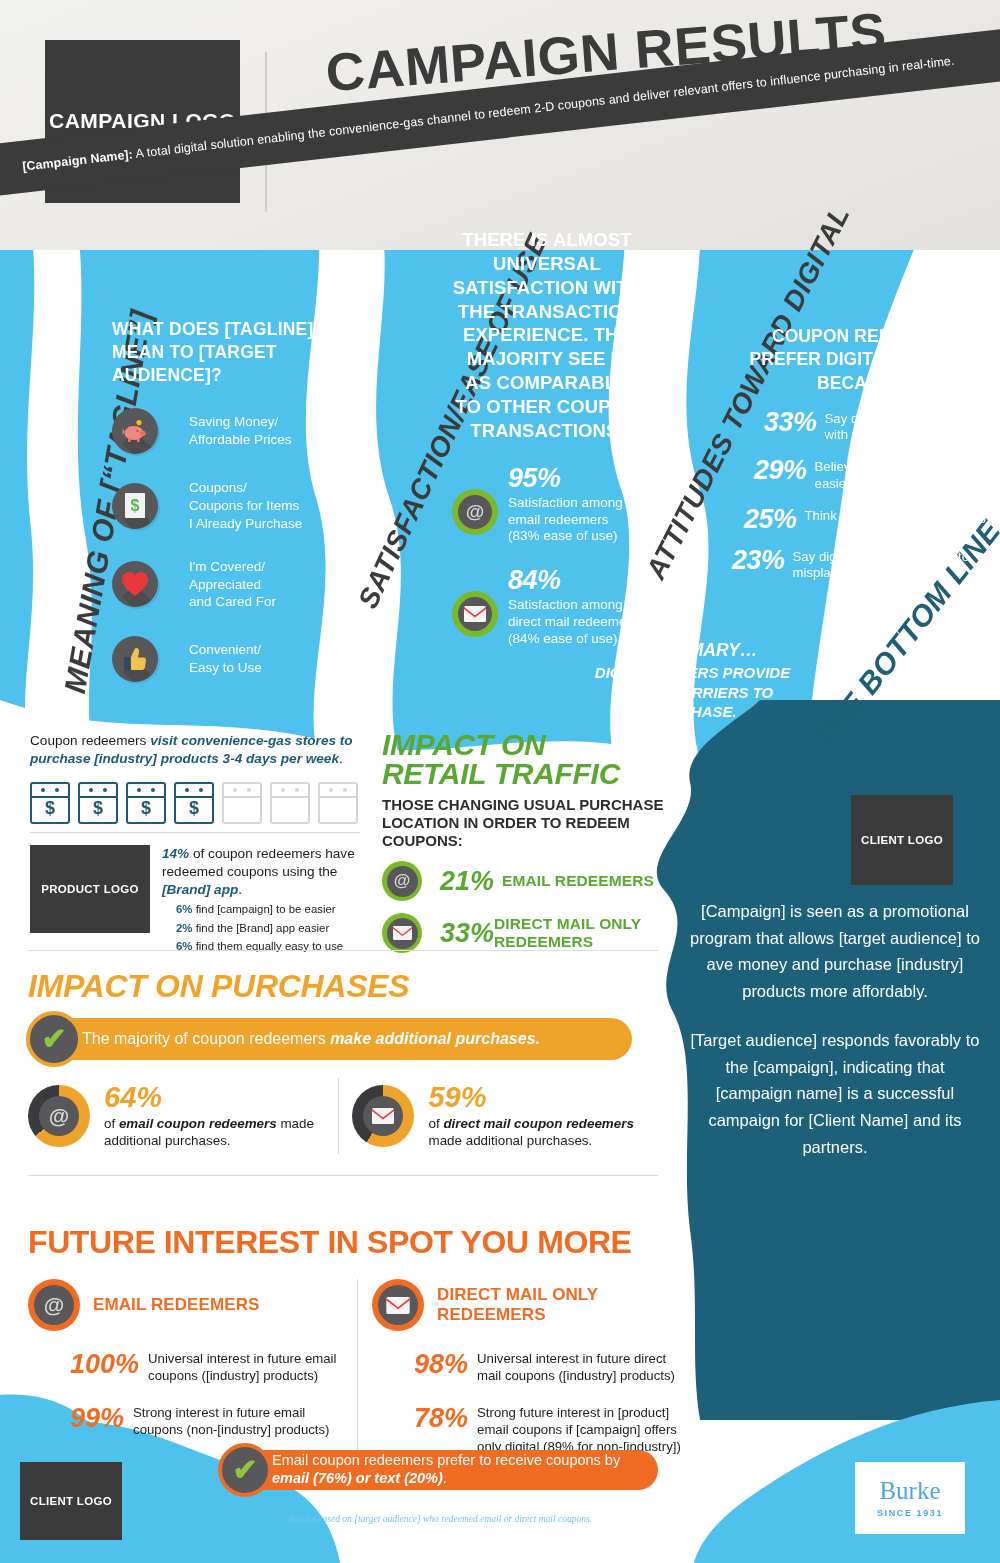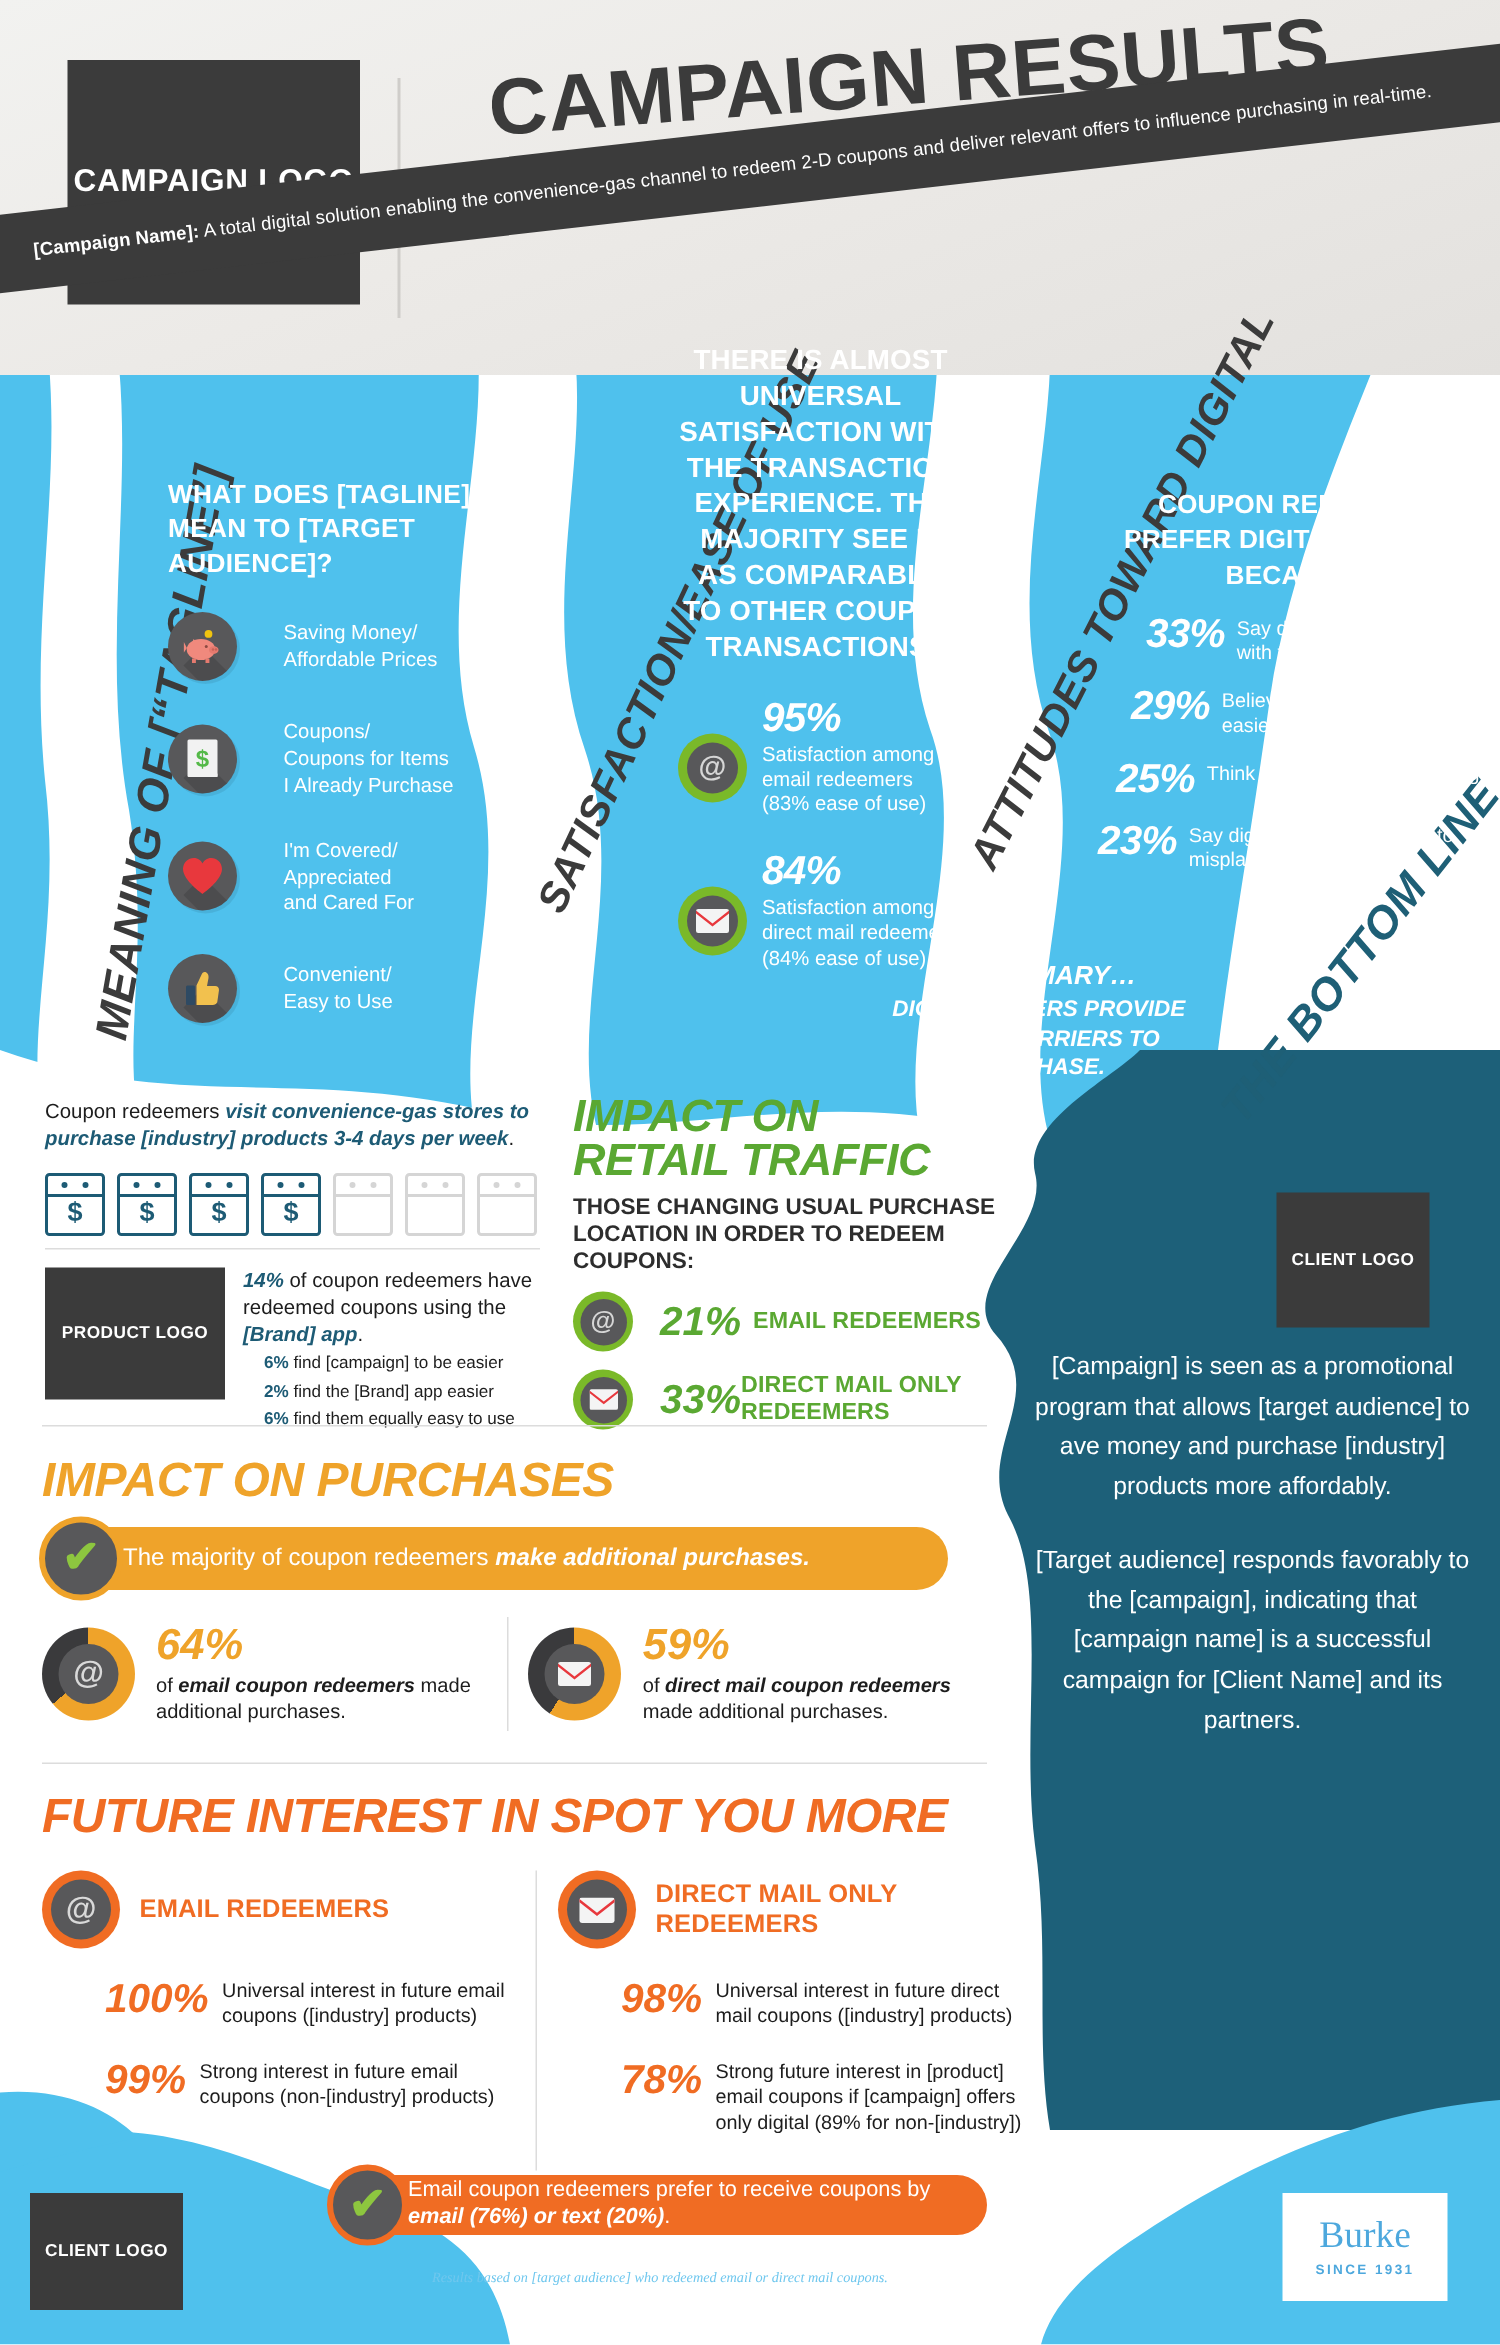--- a/index.html
+++ b/index.html
@@ -229,21 +229,21 @@
   .pstat-body { margin-left:14px; }
   .pstat-pct { color:#efa32a; font-weight:bold; font-style:italic; font-size:29px; line-height:1; }
   .pstat-desc { font-size:13.4px; color:#1d1d1d; line-height:1.3; margin-top:3px; }
   .pstat-desc b { font-weight:bold; font-style:italic; }
   #pstat-sep { width:1px; background:#dcdcdc; height:76px; margin:0 14px; }
 
   
   #future-divider { position:absolute; left:28px; top:1175px; width:630px; height:1px; background:#dcdcdc; }
   #future-block { position:absolute; left:28px; top:1192px; width:660px; }
   #future-title {
-    color:#f06c23; font-weight:bold; font-style:italic; font-size:32px; letter-spacing:-.4px;
+    color:#f06c23; font-weight:bold; font-size:32px; letter-spacing:-.4px;margin-top:32px;
   }
   #future-cols { display:flex; margin-top:18px; }
   .fcol { width:315px; }
   .fhead { display:flex; align-items:center; }
   .fbadge {
     width:52px; height:52px; border-radius:50%; background:#f06c23;
     display:flex; align-items:center; justify-content:center; flex:0 0 52px;
   }
   .fbadge .inner {
     width:40px; height:40px; border-radius:50%; background:#58585a;

